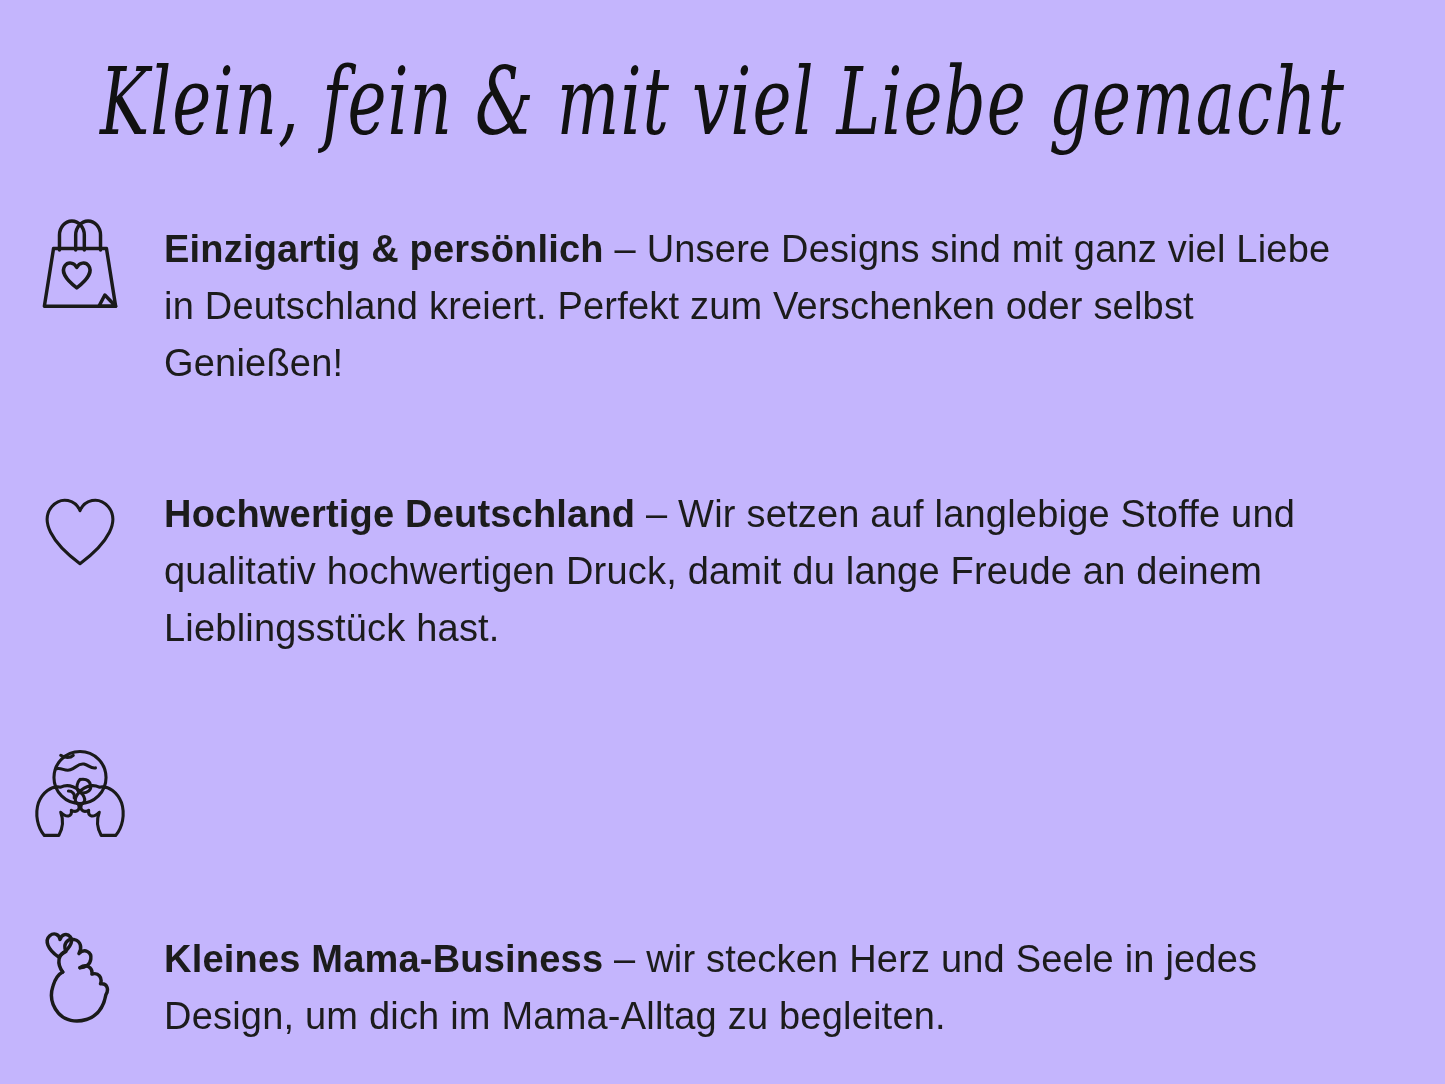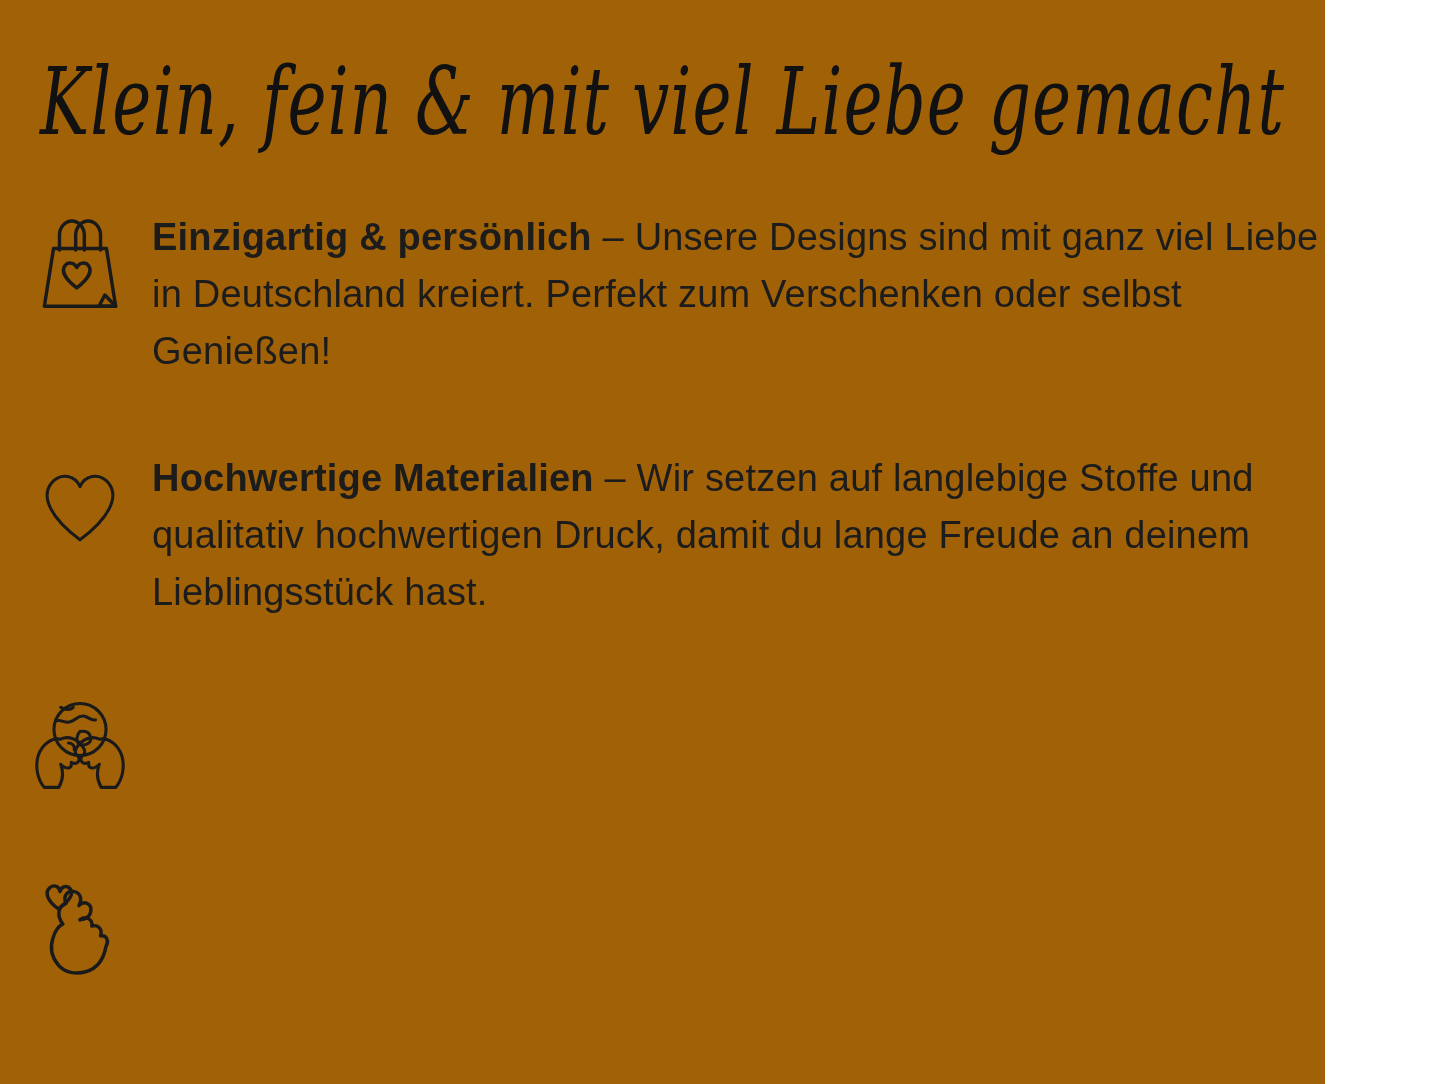--- a/index.html
+++ b/index.html
@@ -1,18 +1,18 @@
 <!DOCTYPE html>
 <html><head>
 <meta charset="utf-8">
 <style>
   html,body{margin:0;padding:0;}
   .page{
-    width:1325px;height:1084px;
-    background:#a16207;
+    width:1445px;height:1084px;
+    background:#c4b5fd;
     color:#1c1c1c;
     font-family:"Liberation Sans", sans-serif;
     overflow:hidden;
     position:relative;
   }
   .heading-wrap{
     height:205px;
     display:flex;align-items:center;justify-content:center;
   }
   .heading-script{
@@ -34,21 +34,21 @@
     flex:0 0 132px;
     display:flex;justify-content:center;
   }
   .icon-col svg{
     width:108px;height:114px;
     stroke:#1a1a1a;fill:none;
     stroke-width:3.2;
     stroke-linecap:round;stroke-linejoin:round;
   }
   .text-col{
-    margin:4px;
+    margin:16px;
     padding-left:2px;
     max-width:1185px;
     font-size:38px;
     line-height:57px;
     letter-spacing:0.2px;
   }
   .title{font-weight:bold;}
 </style>
 </head>
 <body>
@@ -75,21 +75,21 @@
   </div>
 
   <div class="section">
     <div class="icon-col">
       <span>
         <svg viewBox="0 0 100 100">
           <path d="M50 84 C23 64 13 44 24 31 C33 21 46 25 50 35 C54 25 67 21 76 31 C87 44 77 64 50 84 Z" stroke-width="2.8"></path>
         </svg>
       </span>
     </div>
-    <p class="text-col"><span class="title">Hochwertige Materialien</span> <span>–</span> <span>Wir setzen auf langlebige Stoffe und qualitativ hochwertigen Druck, damit du lange Freude an deinem Lieblingsstück hast.</span></p>
+    <p class="text-col"><span class="title">Hochwertige Deutschland</span> <span>–</span> <span>Wir setzen auf langlebige Stoffe und qualitativ hochwertigen Druck, damit du lange Freude an deinem Lieblingsstück hast.</span></p>
   </div>
 
   <div class="section">
     <div class="icon-col">
       <span>
         <svg viewBox="0 0 112 102">
           <circle cx="56" cy="36" r="27"></circle>
           <path d="M31 27 c6 -2 9 3 15 1 c6 -2 8 -7 14 -6 c5 1 7 5 12 4"></path>
           <path d="M56 38 c6 -1 10 1 11 6 c1 5 -3 8 -8 8 c-5 0 -7 -4 -6 -8 c1 -4 3 -6 3 -6"></path>
           <path d="M36 13 c4 3 10 3 13 0"></path>
@@ -104,15 +104,16 @@
   <div class="section">
     <div class="icon-col">
       <span>
         <svg viewBox="0 0 100 100">
           <path d="M30 36 C20 29 17 21 22 16.5 C26 13 31 15 31.5 20 C33 15 38 13.5 41 17.5 C44.5 22 40 29 30 36 Z"></path>
           <path d="M34 50 C28 42 30 33 37 31 C34 25 38 18 45 20 C51 21.5 52 28 49 33 C54 28 61 31 60 38 C59.5 43 55 46 50 46"></path>
           <path d="M50 46 C56 42 62 46 61 52 C67 50 71 55 69 61 C75 60 77 66 74 71 C72 82 66 91 56 94 C46 97 36 95 30 88 C24 81 22 72 25 63 C27 56 30 52 34 50"></path>
         </svg>
       </span>
     </div>
+    <p class="text-col"><span class="title">Kleines Mama-Business</span> <span>–</span> <span>wir stecken Herz und Seele in jedes Design, um dich im Mama-Alltag zu begleiten.</span></p>
   </div>
 
 </div>
 
 </body></html>

